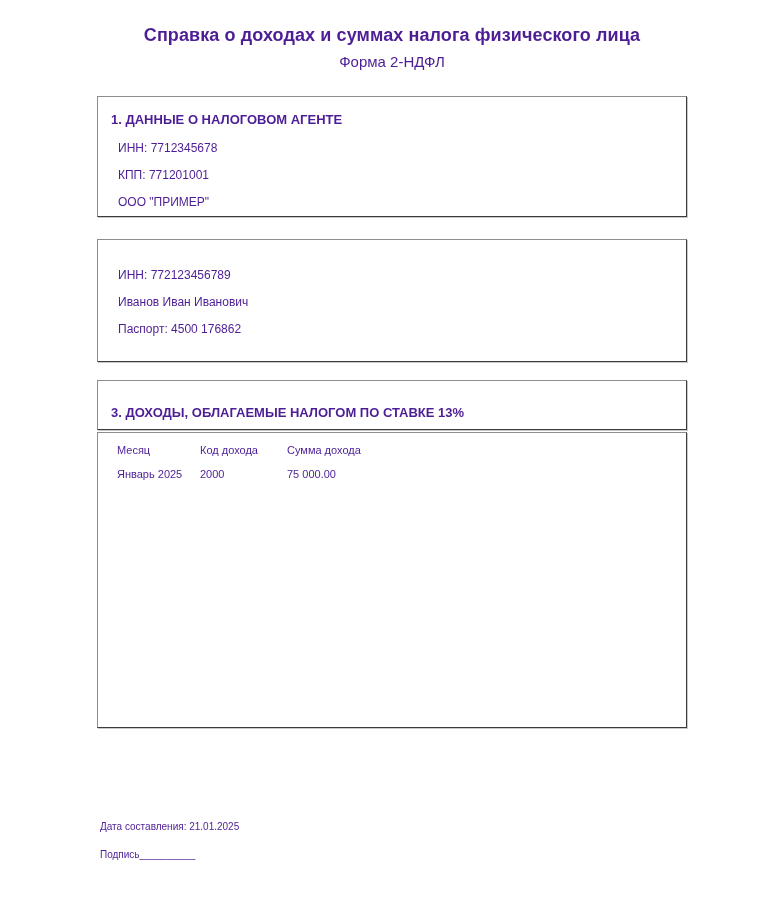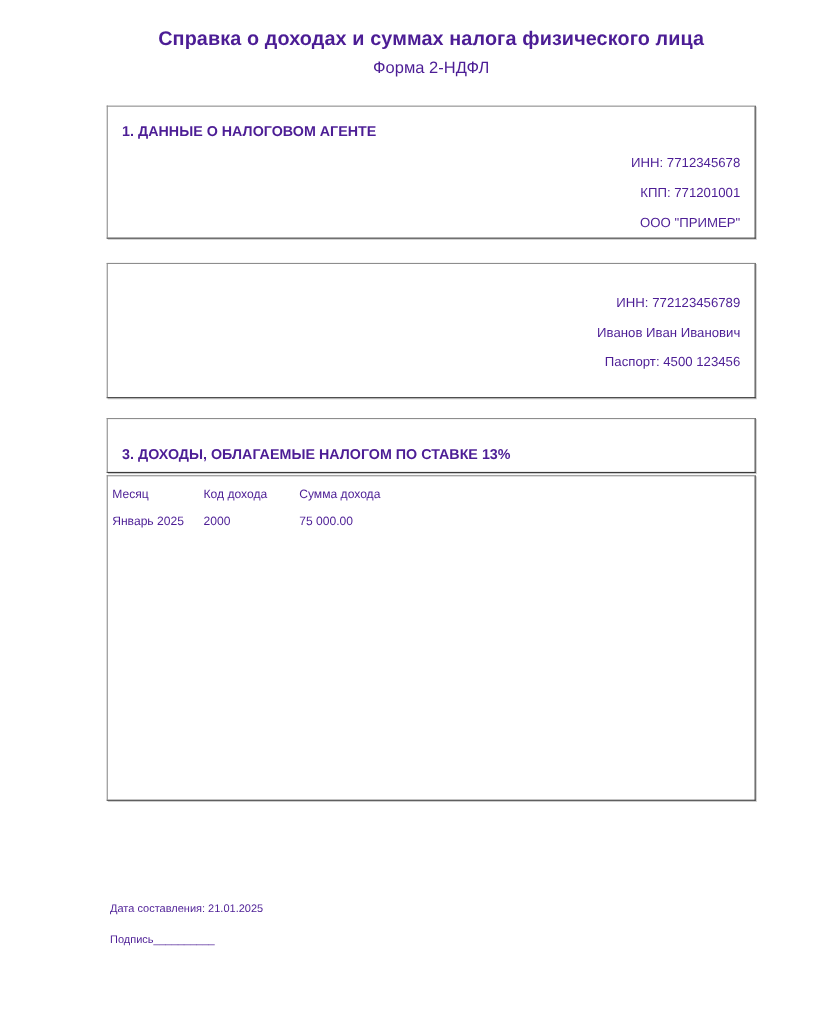--- a/index.html
+++ b/index.html
@@ -40,33 +40,32 @@
     box-sizing: border-box;
     border: 1px solid;
     border-color: #8d8d8d #3b3b3b #3b3b3b #8d8d8d;
     box-shadow: 1px 1px 0 #c9c9c9;
     padding: 15px 13px;
     background: #ffffff;
   }
   .box-1 { margin-top: 25px; height: 121px; }
   .box-2 { margin-top: 22px; height: 123px; }
   .box-3-title { margin-top: 18px; height: 38px; padding: 24px 13px; }
-  .box-3-content { margin-top: 2px; height: 296px; padding: 10px 4px; }
+  .box-3-content { margin-top: 2px; height: 296px; padding: 10px 19px; }
   .box-heading {
     margin: 0;
     font-size: 13px;
     font-weight: 700;
     line-height: 16px;
   }
   .box-line {
     margin-top: 13px;
     padding-left: 7px;
     font-size: 12px;
     line-height: 14px;
-    text-align: right;
   }
   .tbl-row {
     display: flex;
     font-size: 11px;
     line-height: 14px;
     margin-bottom: 10px;
   }
   .tbl-c1 { width: 83px; }
   .tbl-c2 { width: 87px; }
   .tbl-c3 { flex: 1; }
@@ -93,21 +92,21 @@
     <section class="box box-1">
       <h2 class="box-heading">1. ДАННЫЕ О НАЛОГОВОМ АГЕНТЕ</h2>
       <div class="box-line">ИНН: 7712345678</div>
       <div class="box-line">КПП: 771201001</div>
       <div class="box-line">ООО "ПРИМЕР"</div>
     </section>
 
     <section class="box box-2">
       <div class="box-line">ИНН: 772123456789</div>
       <div class="box-line">Иванов Иван Иванович</div>
-      <div class="box-line">Паспорт: 4500 123456</div>
+      <div class="box-line">Паспорт: 4500 176862</div>
     </section>
 
     <section>
       <div class="box box-3-title">
         <h2 class="box-heading">3. ДОХОДЫ, ОБЛАГАЕМЫЕ НАЛОГОМ ПО СТАВКЕ 13%</h2>
       </div>
       <div class="box box-3-content">
         <div class="tbl-row">
           <span class="tbl-c1">Месяц</span>
           <span class="tbl-c2">Код дохода</span>

